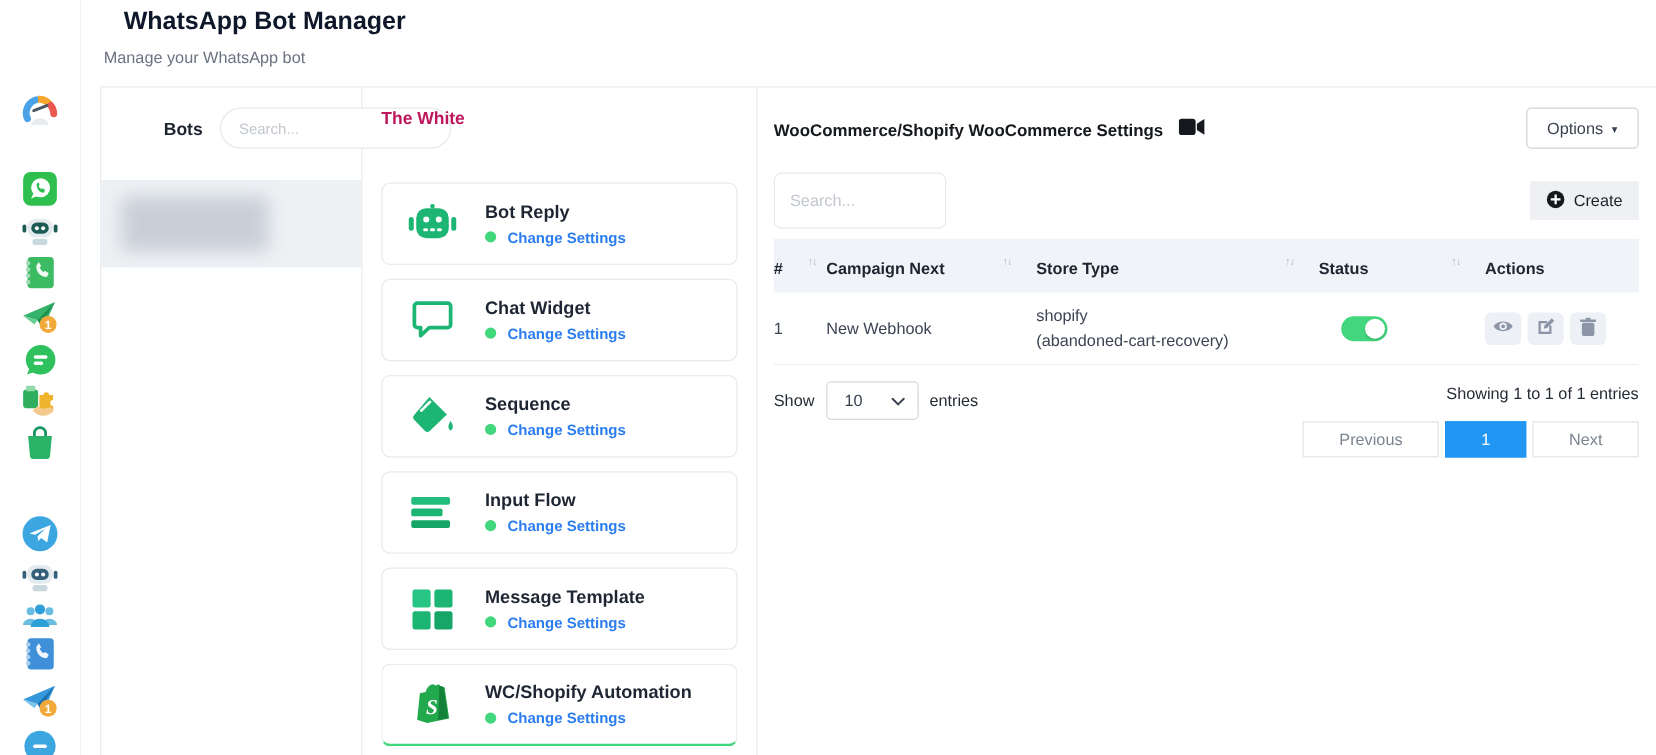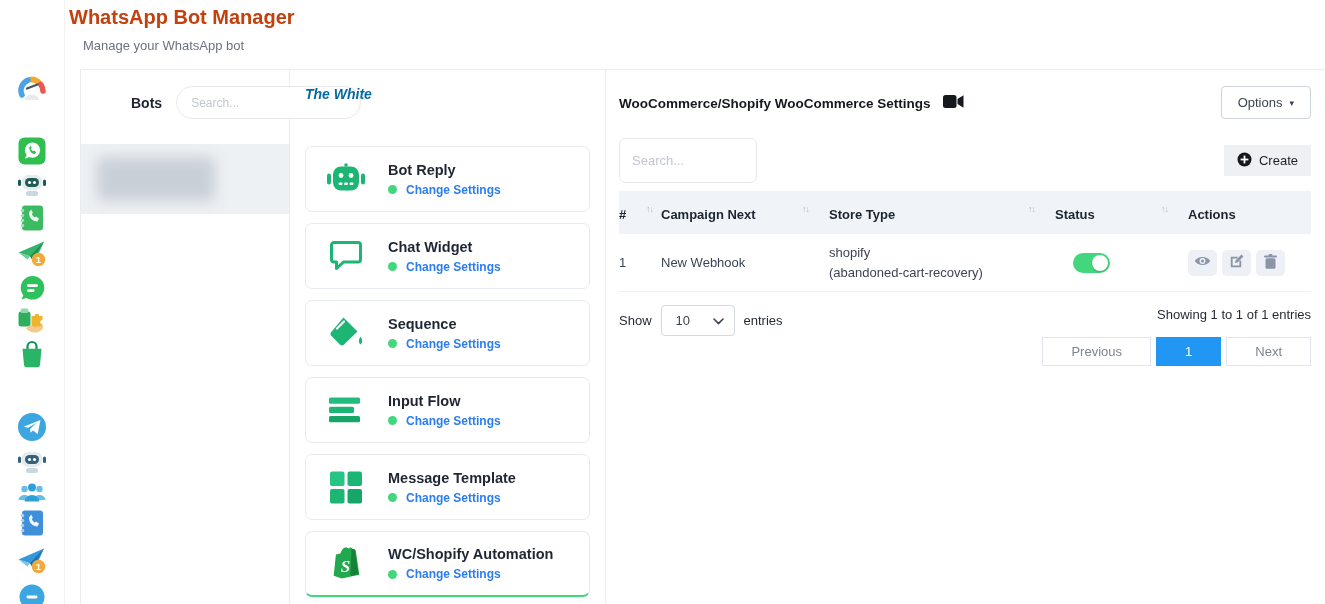--- a/index.html
+++ b/index.html
@@ -7,40 +7,40 @@
     font-family:"Liberation Sans", sans-serif; }
   body { position:relative; }
 
   
   .rail { position:absolute; left:0; top:0; width:65px; height:604px; background:#fff;
     border-right:1px solid #f1f2f4; overflow:hidden; }
   .rail .ric { position:absolute; left:50%; transform:translateX(-50%); cursor:pointer; }
 
   
   .main { position:absolute; left:65px; top:0; right:0; bottom:0; }
-  .pg-title { position:absolute; left:4px; top:6px; font-size:20px; font-weight:bold; color:#c2410c; }
+  .pg-title { position:absolute; left:34px; top:6px; font-size:20px; font-weight:bold; color:#0f172a; }
   .pg-sub   { position:absolute; left:18px; top:38px; font-size:13px; color:#6b7280; }
 
   .panel { position:absolute; left:15px; top:69px; right:0; bottom:-2px;
     border-top:1px solid #e9ecf0; border-left:1px solid #e9ecf0; display:flex; background:#fff; }
   .col-bots { width:209px; border-right:1px solid #e9ecf0; padding:16px 14px; }
   .col-feat { width:316px; border-right:1px solid #e9ecf0; padding:16px 15px; }
   .col-auto { flex:1; padding:16px 14px 0 13px; }
 
   
   .bots-head { display:flex; align-items:center; gap:14px; }
   .bots-label { font-size:14px; font-weight:bold; color:#1d2430;padding-left:36px; }
   .pill-search { flex:1; height:33px; border:1px solid #e7e9ec; border-radius:17px;
     padding:0 14px; font-size:12px; color:#444; outline:none; }
   .pill-search::placeholder { color:#c2c7cf; }
   .bot-item { margin:25px -14px 0; height:70px; background:#eef1f4; padding:13px 16px; cursor:pointer; }
   .blur-blob { width:118px; height:44px; border-radius:4px; background:#c9cfd7; filter:blur(7px); }
 
   
-  .feat-title { font-size:14px; font-weight:bold; color:#0369a1;font-style:italic; }
+  .feat-title { font-size:14px; font-weight:bold; color:#be185d; }
   .cards { margin-top:44px; }
   .fcard { height:66px; margin-bottom:11px; border:1px solid #e7eaee; border-radius:7px;
     display:flex; align-items:center; padding:0 20px; gap:22px; background:#fff; cursor:pointer; }
   .fcard:last-child { border-bottom:2px solid #42d77d; }
   .fcard .ficon { width:40px; display:flex; align-items:center; justify-content:center; }
   .fcard h3 { font-size:14.5px; font-weight:bold; color:#1f2633; }
   .cs-row { display:flex; align-items:center; gap:9px; margin-top:5px; }
   .dot { width:9px; height:9px; border-radius:50%; background:#42d77d; }
   .cs-link { font-size:12px; font-weight:bold; color:#2b7df0; text-decoration:none; cursor:pointer; }
 

